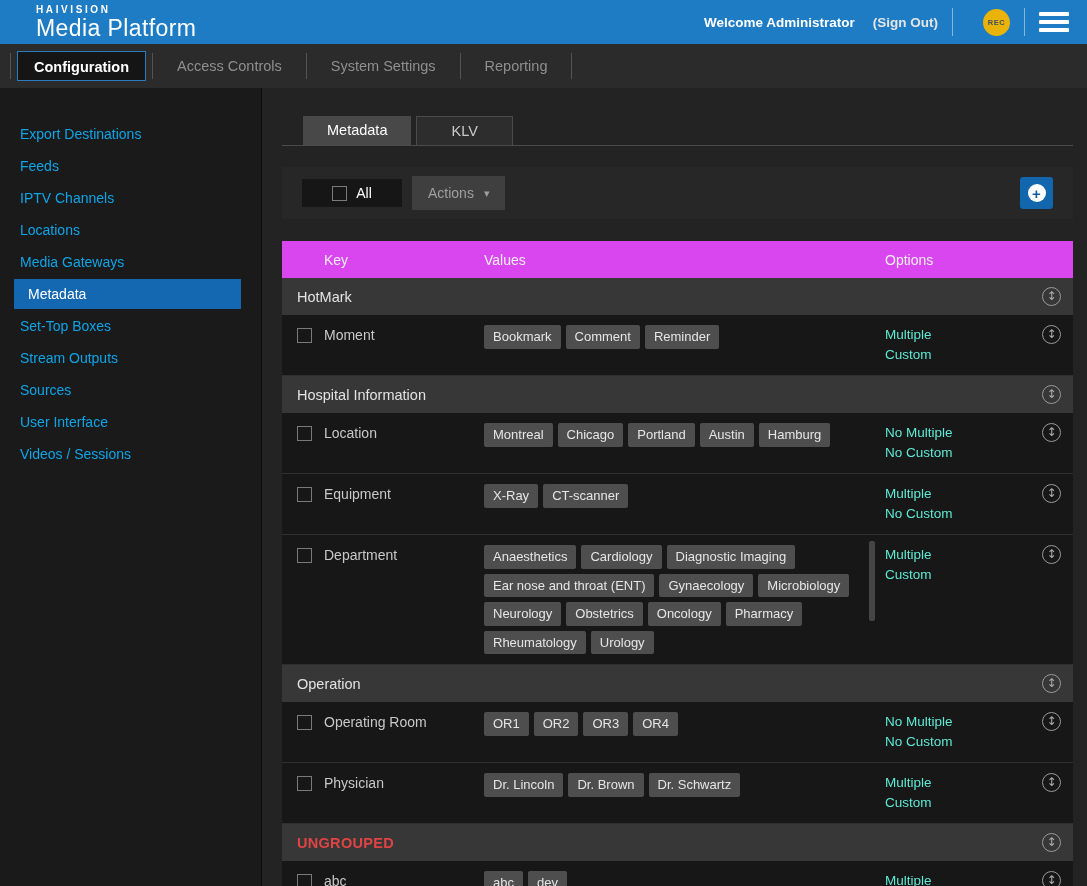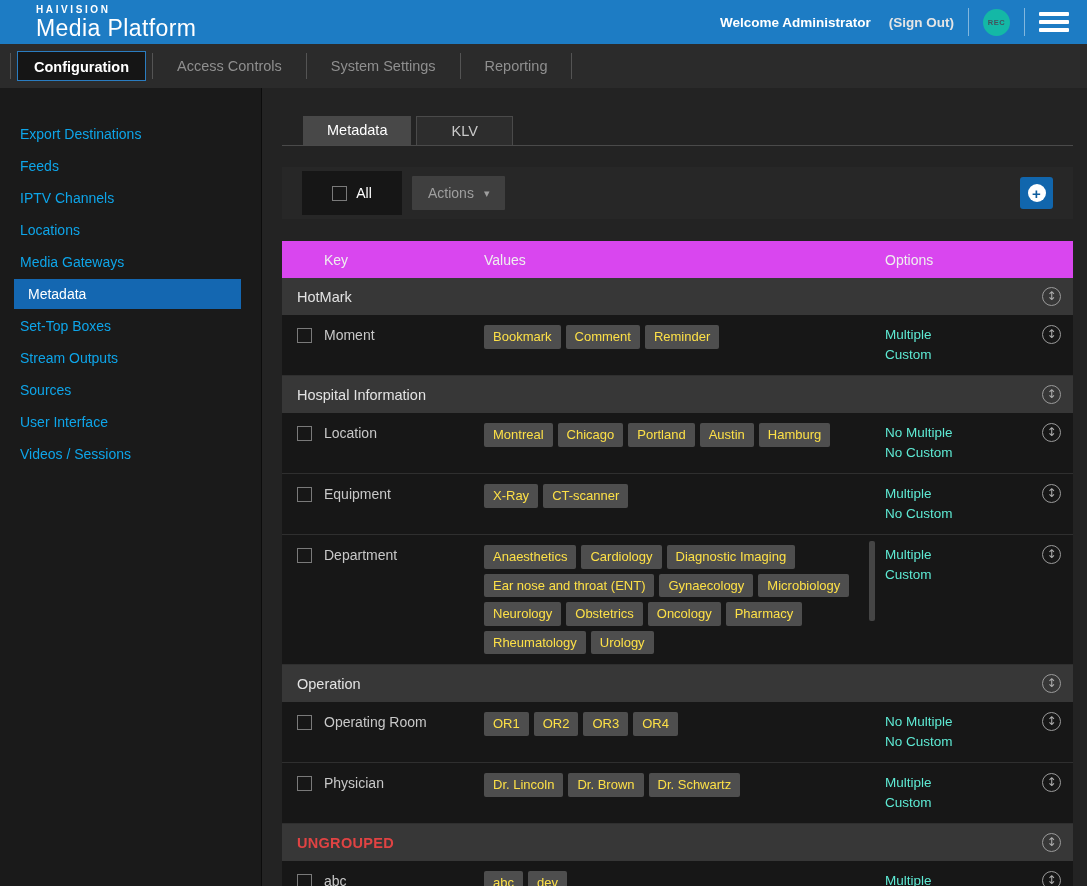--- a/index.html
+++ b/index.html
@@ -8,22 +8,22 @@
 
   
   .header { height:44px; background:#1d7cc4; display:flex; align-items:center; padding:0 18px 0 36px; flex:0 0 auto; }
   .brand { display:flex; flex-direction:column; color:#fff; line-height:1; }
   .brand-top { font-size:10px; font-weight:bold; letter-spacing:2.6px; margin-bottom:2px; }
   .brand-bottom { font-size:23px; letter-spacing:.4px; }
   .header-right { margin-left:auto; display:flex; align-items:center; gap:14px; }
   .welcome { color:#fff; font-size:13.5px; font-weight:bold; }
   .signout { color:#e5e5e5; font-size:13.5px; font-weight:bold; cursor:pointer; margin-left:4px; }
   .vdiv { width:1px; height:28px; background:rgba(255,255,255,.45); }
-  .rec { width:27px; height:27px; border-radius:50%; background:#14b8a6; color:#44525c; font-size:7.5px;
-         font-weight:bold; display:flex; align-items:center; justify-content:center; letter-spacing:.5px; cursor:pointer; }
+  .rec { width:27px; height:27px; border-radius:50%; background:#eab308; color:#44525c; font-size:7.5px;
+         font-weight:bold; display:flex; align-items:center; justify-content:center; letter-spacing:.5px; cursor:pointer;margin-left:16px; }
   .burger { width:30px; cursor:pointer; }
   .burger span { display:block; height:4px; background:#fff; border-radius:1px; margin:4px 0; }
 
   
   .navbar { height:44px; background:#2b2b2b; display:flex; align-items:center; padding-left:10px; flex:0 0 auto; }
   .ndiv { width:1px; height:26px; background:#545454; }
   .nav-tab { font-size:14.5px; color:#8f8f8f; padding:0 18px; height:30px; line-height:30px; margin:0 6px; cursor:pointer; white-space:nowrap; }
   .nav-tab.active { border:1px solid #2a7cc0; background:#151515; color:#fff; font-weight:bold; padding:0 16px; }
 
   
@@ -35,21 +35,21 @@
   .main { flex:1; background:#232323; padding:0 14px 0 20px; min-width:0; }
 
   
   .tabs-wrap { margin-top:28px; border-bottom:1px solid #4a4a4a; display:flex; gap:5px; padding-left:21px; }
   .ctab { height:29px; line-height:29px; font-size:14.5px; padding:0 24px; cursor:pointer; }
   .ctab.active { background:#484848; color:#fff; }
   .ctab.inactive { background:#2d2d2d; color:#c9c9c9; border:1px solid #4a4a4a; border-bottom:none; padding:0 34px; }
 
   
   .toolbar { margin-top:21px; height:52px; background:#272727; display:flex; align-items:center; padding:0 20px; gap:10px; }
-  .all-btn { width:100px; height:44px; background:#161616; display:flex; align-items:center; justify-content:center; gap:9px;
+  .all-btn { width:100px; height:28px; background:#161616; display:flex; align-items:center; justify-content:center; gap:9px;
              color:#fff; font-size:14px; cursor:pointer; }
   .checkbox { width:15px; height:15px; border:1px solid #7a7a7a; display:inline-block; flex:0 0 auto; cursor:pointer; }
   .actions-btn { height:34px; background:#3f3f3f; color:#9f9f9f; font-size:14px; display:flex; align-items:center;
                  padding:0 16px; gap:10px; cursor:pointer; border-radius:1px; }
   .caret { font-size:11px; color:#9f9f9f; font-family:"DejaVu Sans", sans-serif; }
   .tb-spacer { flex:1; }
   .add-btn { width:33px; height:32px; background:#1166ad; border-radius:3px; display:flex; align-items:center; justify-content:center; cursor:pointer; }
   .add-circle { width:18px; height:18px; border-radius:50%; background:#fff; color:#0e5d9e; font-size:15px; font-weight:bold;
                 display:flex; align-items:center; justify-content:center; line-height:1; }
 
@@ -60,21 +60,21 @@
   .t-header .h-opt { padding-left:25px; }
   .t-group { height:37px; background:#373737; display:flex; align-items:center; padding:0 12px 0 15px; }
   .g-name { color:#e3e3e3; font-size:14.5px; flex:1; }
   .g-name.red { color:#e04343; font-weight:bold; letter-spacing:.3px; }
   .t-row { display:grid; grid-template-columns:27px 160px 376px 1fr 36px; padding:10px 12px 10px 15px;
            min-height:55px; background:#171717; border-bottom:1px solid #2f2f2f; align-items:start; position:relative; }
   .t-row.tall { min-height:104px; }
   .t-row .cb { margin-top:3px; }
   .r-key { color:#c8c8c8; font-size:14px; line-height:21px; }
   .r-values { display:flex; flex-wrap:wrap; gap:5px; width:368px; align-content:flex-start; }
-  .tag { background:#4e4e4e; color:#fde047; font-size:13px; padding:4px 9px; border-radius:2px; line-height:1.2;
+  .tag { background:#4e4e4e; color:#e5e5e5; font-size:13px; padding:4px 9px; border-radius:2px; line-height:1.2;
          white-space:nowrap; cursor:pointer; }
   .r-options { padding-left:25px; color:#5eead4; font-size:13.5px; line-height:20px; }
   .updown { width:19px; height:19px; border:1px solid #9a9a9a; border-radius:50%; color:#b0b0b0; font-size:12px;
             line-height:17px; text-align:center; display:inline-block; cursor:pointer;
             font-family:"DejaVu Sans", sans-serif; justify-self:end; }
   .t-group .updown { margin-left:auto; }
   .vthumb { position:absolute; left:587px; top:6px; width:6px; height:80px; background:#454545; border-radius:2px; cursor:grab; }
 </style>
 </head>
 <body>

